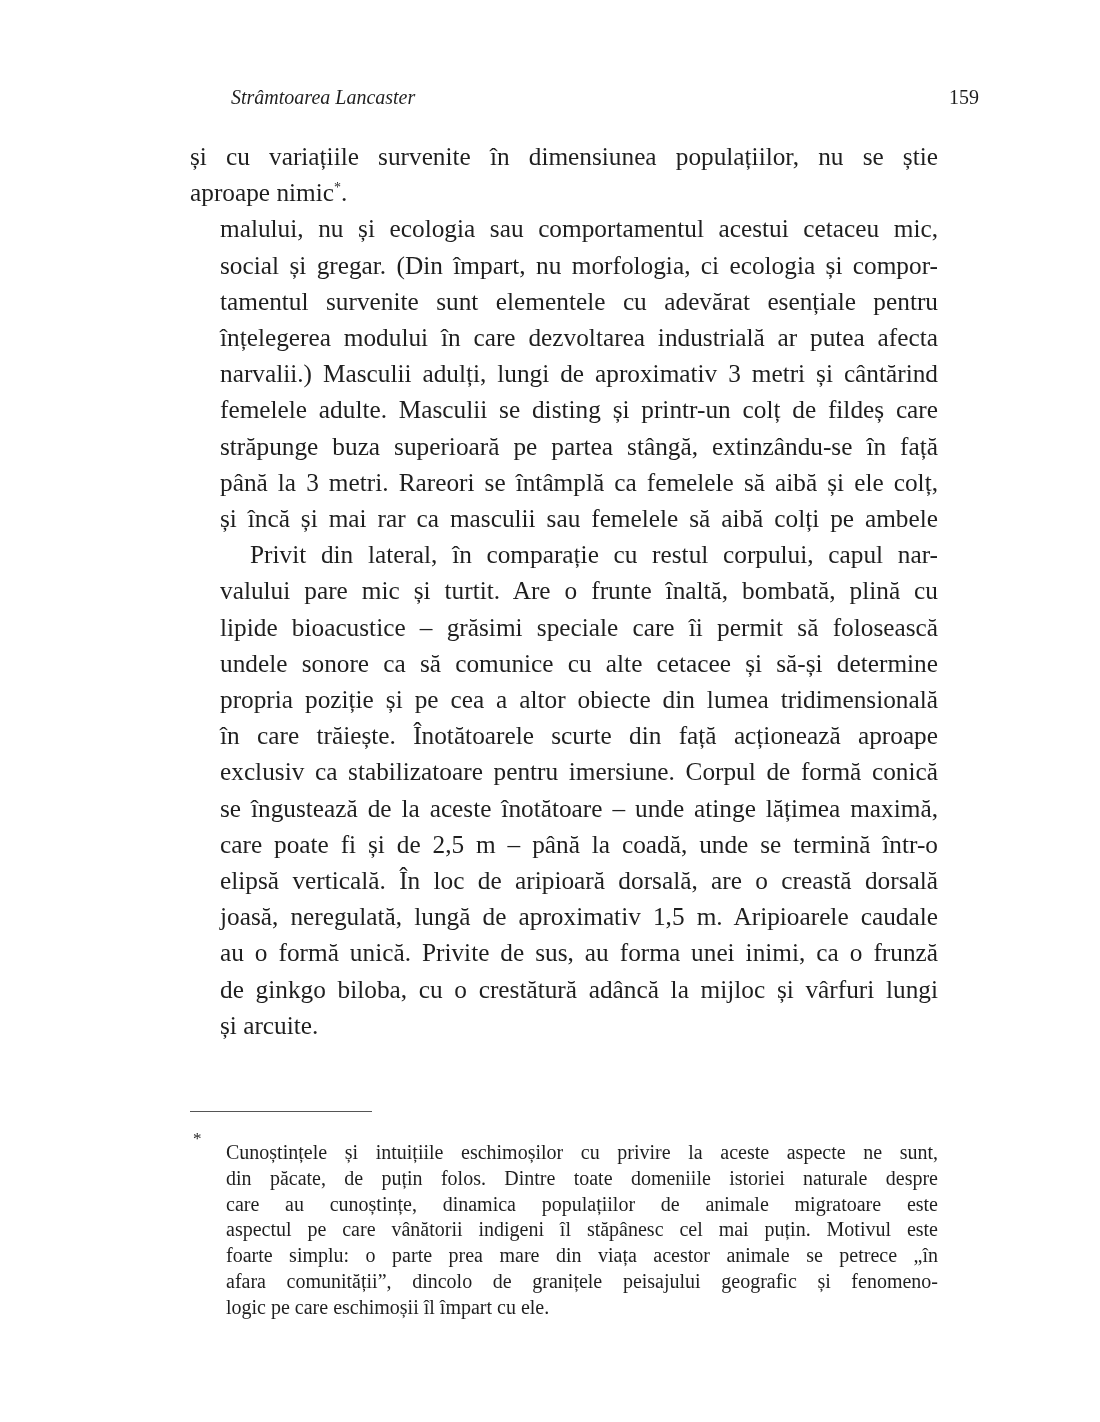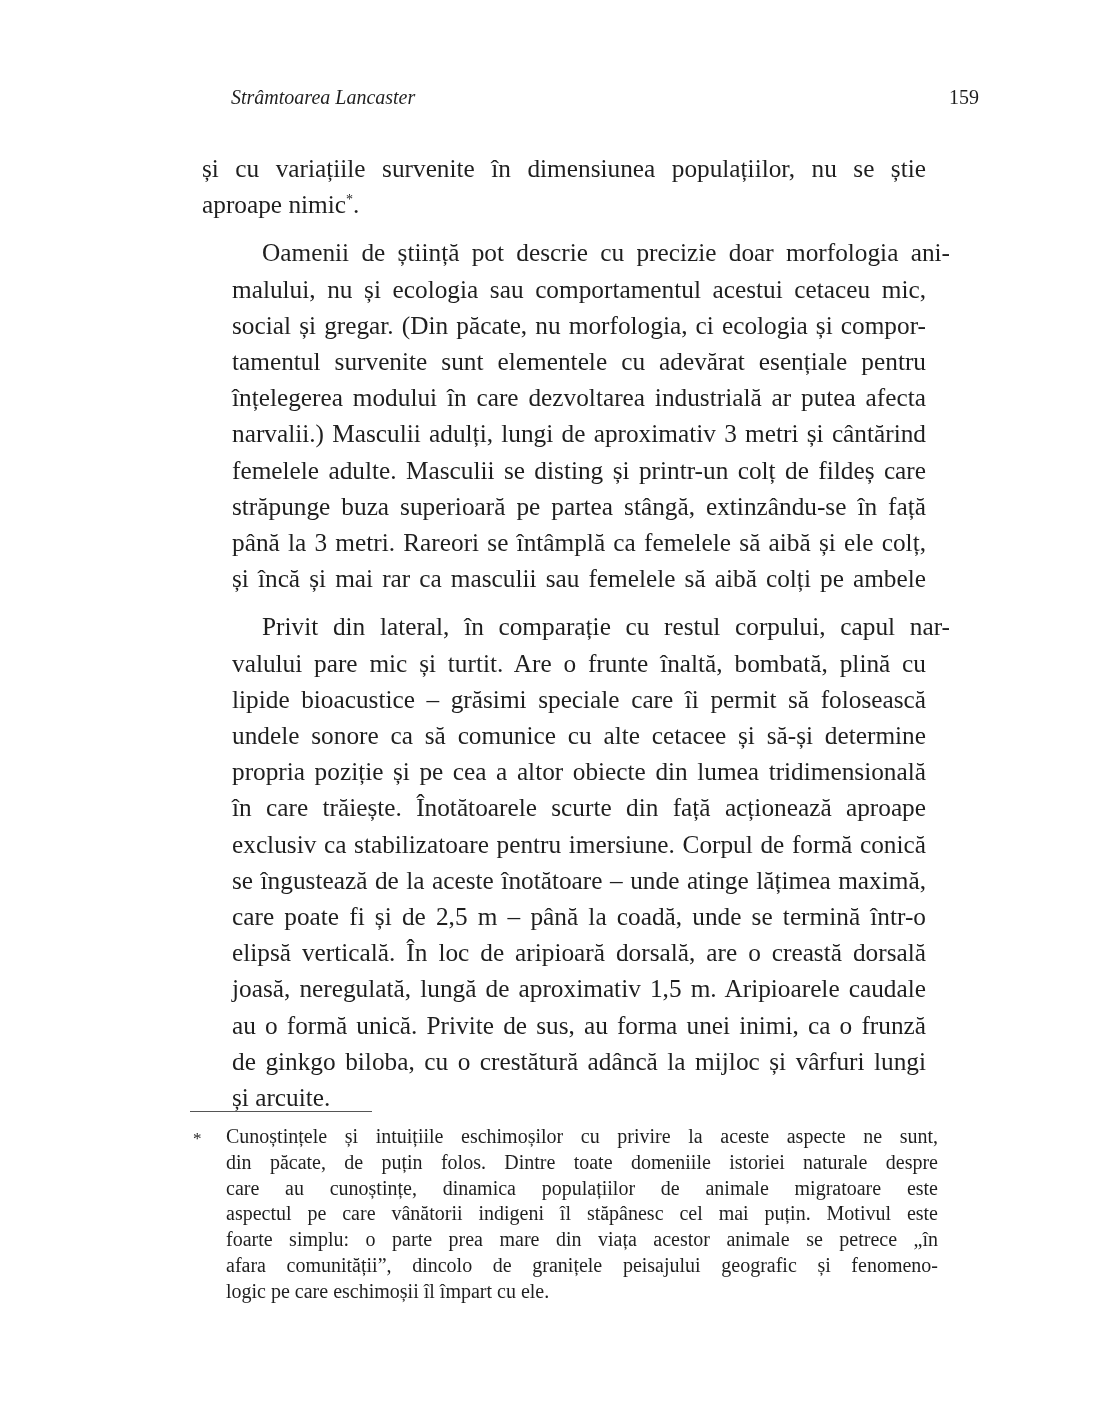--- a/index.html
+++ b/index.html
@@ -10,57 +10,56 @@
     font-family: "Liberation Serif", "DejaVu Serif", serif; font-size: 20px; margin-left: 41px;
   }
   .running-title { position: absolute; left: 0; top: 0; font-style: italic; }
   .page-number { position: absolute; right: 0; top: 0; }
   .body-text {
     position: absolute; left: 0; top: 138px; width: 748px;
     font-family: "Liberation Serif", "DejaVu Serif", serif;
     font-size: 25.3px; line-height: 36.2px; text-align: justify;
     hyphens: manual;
   }
-  .body-text p { margin: 12px; }
+  .body-text p { margin: 0; }
   .body-text p.indent { text-indent: 30px; }
   .line { display: block; text-align: justify; text-align-last: justify; white-space: nowrap; }
   .line.last { text-align-last: left; }
   sup.fn-mark { font-size: 14px; vertical-align: top; position: relative; top: -4px; }
   .footnote-rule {
     position: absolute; left: 0; top: 1111px; width: 182px; height: 0;
     border-top: 1px solid #555;
   }
   .footnote {
     position: absolute; left: 0; top: 1124px; width: 748px;
     font-family: "Liberation Serif", "DejaVu Serif", serif;
     font-size: 20px; line-height: 25.8px;
   }
   .fn-asterisk { position: absolute; left: 3px; top: 2px; font-size: 17px; }
-  .fn-text { position: absolute; left: 36px; top: 0; width: 712px; }
+  .fn-text { position: absolute; left: 36px; top: 16px; width: 712px; }
 </style>
 </head>
 <body>
 
 <div class="page">
   <div class="running-header">
     <span class="running-title">Strâmtoarea Lancaster</span>
     <span class="page-number">159</span>
   </div>
 
   <div class="body-text">
 
     <p>
       <span class="line">și cu variațiile survenite în dimensiunea populațiilor, nu se știe</span>
       <span class="line last"><span>aproape nimic</span><sup class="fn-mark">*</sup><span>.</span></span>
     </p>
 
     <p class="indent">
-      <span class="line" style="padding-left:30px;width:718px;">Oamenii de știință pot descrie cu precizie doar morfologia ani-</span>
       <span class="line">malului, nu și ecologia sau comportamentul acestui cetaceu mic,</span>
-      <span class="line">social și gregar. (Din păcate, nu morfologia, ci ecologia și compor-</span>
+      <span class="line">social și gregar. (Din împart, nu morfologia, ci ecologia și compor-</span>
       <span class="line">tamentul survenite sunt elementele cu adevărat esențiale pentru</span>
       <span class="line">înțelegerea modului în care dezvoltarea industrială ar putea afecta</span>
       <span class="line">narvalii.) Masculii adulți, lungi de aproximativ 3 metri și cântărind</span>
       <span class="line">femelele adulte. Masculii se disting și printr-un colț de fildeș care</span>
       <span class="line">străpunge buza superioară pe partea stângă, extinzându-se în față</span>
       <span class="line">până la 3 metri. Rareori se întâmplă ca femelele să aibă și ele colț,</span>
       <span class="line">și încă și mai rar ca masculii sau femelele să aibă colți pe ambele</span>
     </p>
 
     <p class="indent">

